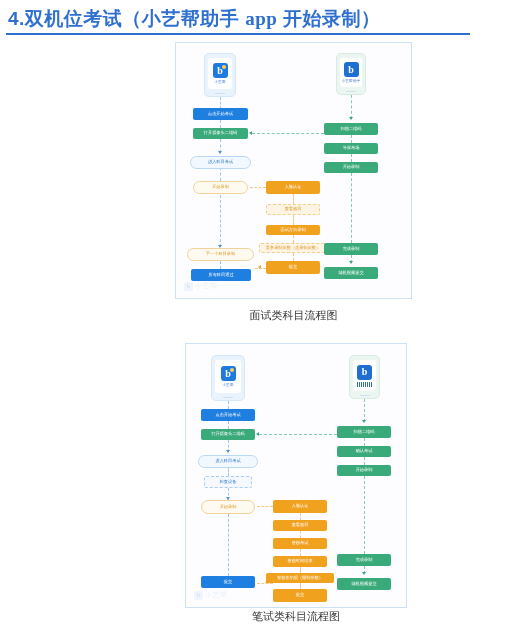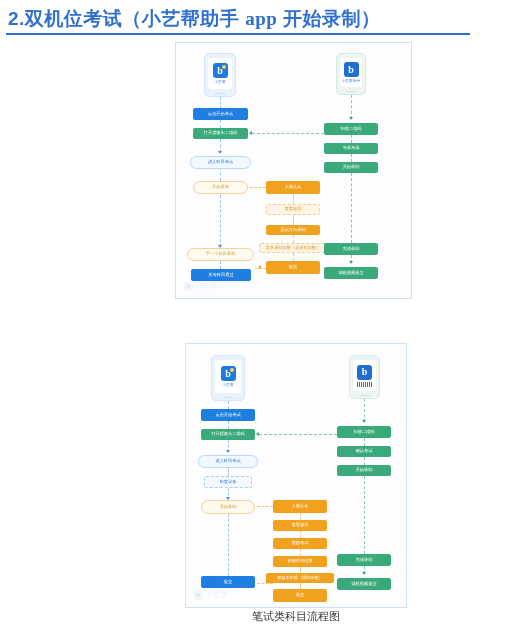--- a/index.html
+++ b/index.html
@@ -142,21 +142,21 @@
     background:#e4eef9;color:#a9c8e6;
     font-size:6px;display:flex;align-items:center;justify-content:center;
     font-family:"Liberation Serif",serif;font-weight:bold;
   }
   .watermark .wtext{font-size:7px;color:#d5e5f3;letter-spacing:.5px;}
 </style>
 </head>
 <body>
 
 <div class="heading">
-  <span>2.双机位考试（小艺帮助手 </span><span class="en">app</span><span> 开始录制）</span>
+  <span>4.双机位考试（小艺帮助手 </span><span class="en">app</span><span> 开始录制）</span>
 </div>
 <div class="heading-rule"></div>
 
 <div class="figure" style="left:175px;top:42px;width:237px;height:290px;">
   <div class="panel" style="width:237px;height:257px;">
 
     <div class="phone main" style="left:28px;top:10px;width:32px;height:44px;">
       <div class="screen">
         <div class="applogo">b<span class="dot"></span></div>
         <div class="applabel">小艺帮</div>
@@ -219,20 +219,21 @@
     <div class="box green" style="left:148px;top:119px;width:54px;height:11px;">开始录制</div>
     <div class="box green" style="left:148px;top:200px;width:54px;height:12px;">完成录制</div>
     <div class="box green" style="left:148px;top:224px;width:54px;height:12px;">辅机视频提交</div>
 
     <div class="watermark" style="left:8px;top:238px;">
       <div class="wmark">b</div>
       <div class="wtext">小艺帮</div>
     </div>
   </div>
 
+  <div class="caption" style="top:266px;">面试类科目流程图</div>
 </div>
 
 <div class="figure" style="left:185px;top:343px;width:222px;height:294px;">
   <div class="panel" style="width:222px;height:265px;">
 
     <div class="phone main" style="left:25px;top:11px;width:34px;height:46px;">
       <div class="screen">
         <div class="applogo">b<span class="dot"></span></div>
         <div class="applabel">小艺帮</div>
       </div>

